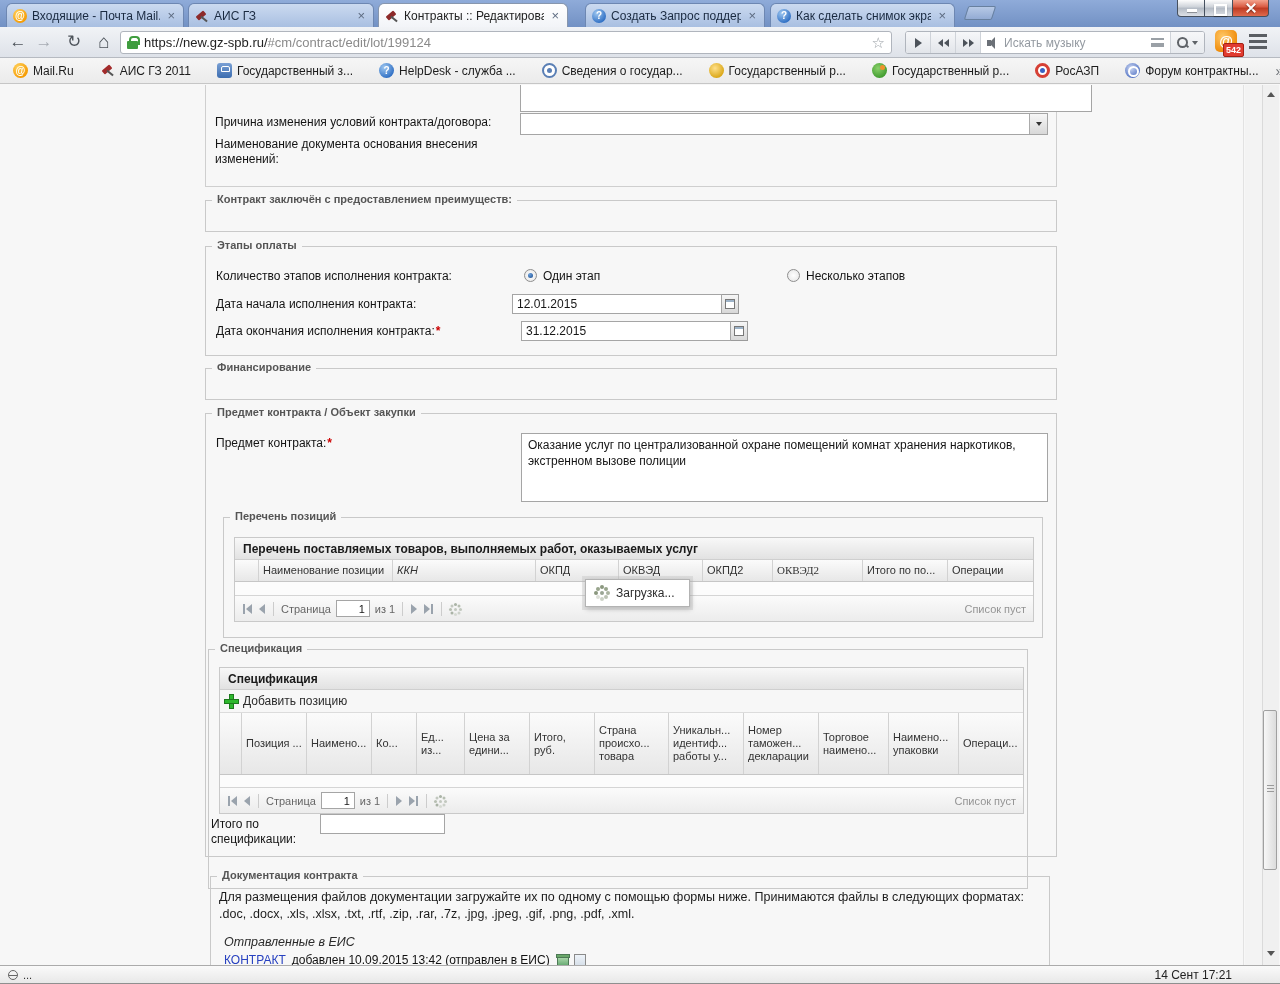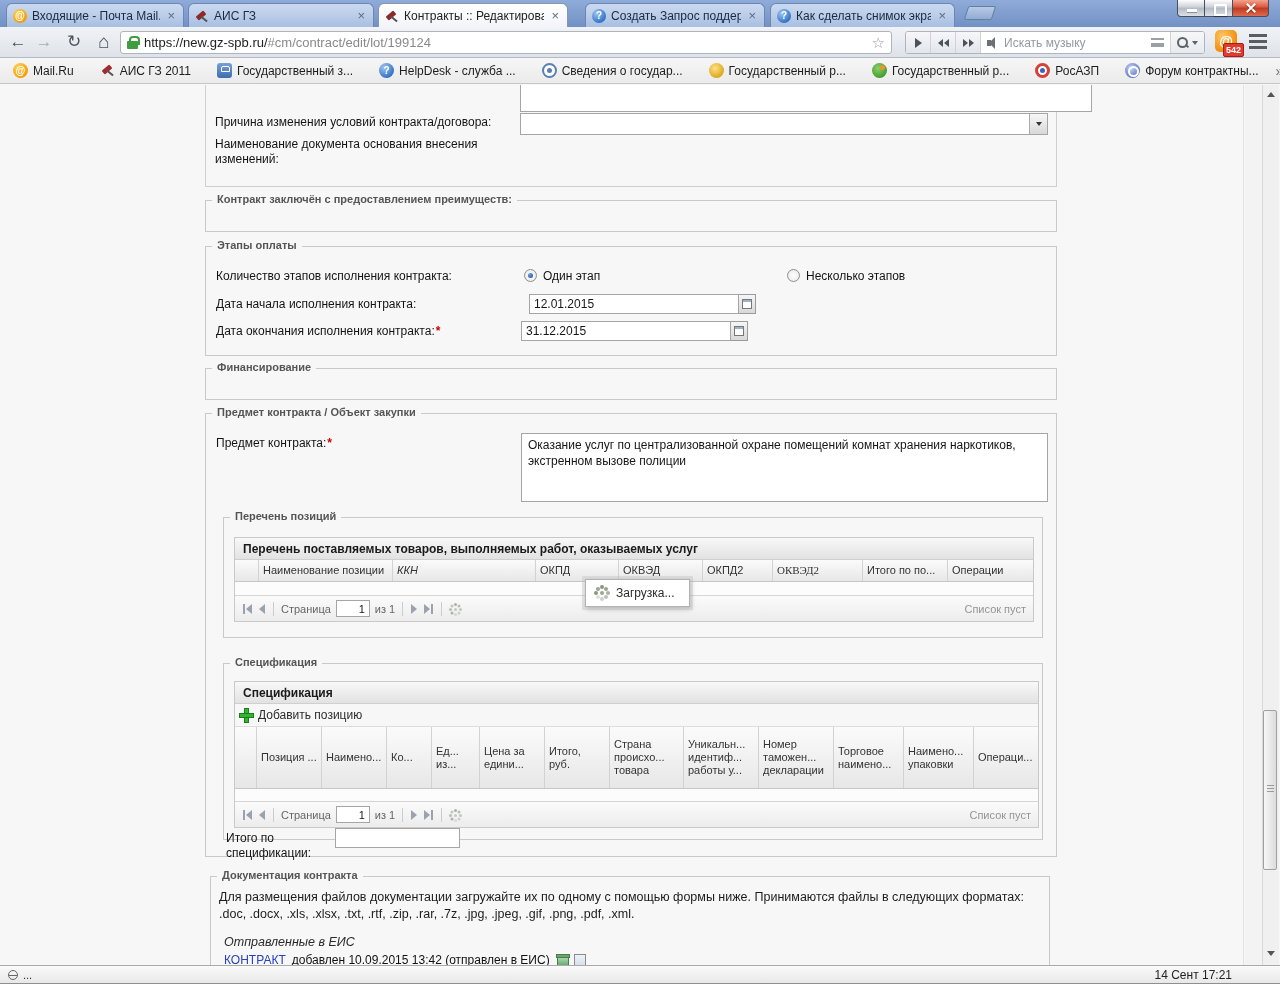--- a/index.html
+++ b/index.html
@@ -348,21 +348,21 @@
     </div>
 
     <div class="fs" style="left:205px;top:161px;width:852px;height:110px;">
       <span class="fs-legend">Этапы оплаты</span>
       <div class="lbl" style="left:10px;top:22px;">Количество этапов исполнения контракта:</div>
       <span class="radio on" style="left:318px;top:22px;"></span>
       <div class="lbl" style="left:337px;top:22px;">Один этап</div>
       <span class="radio" style="left:581px;top:22px;"></span>
       <div class="lbl" style="left:600px;top:22px;">Несколько этапов</div>
       <div class="lbl" style="left:10px;top:50px;">Дата начала исполнения контракта:</div>
-      <div class="datewrap" style="left:323px;top:47px;border-radius:10px;">
+      <div class="datewrap" style="left:306px;top:47px;border-radius:10px;">
         <input class="inp" style="width: 210px;" value="12.01.2015">
         <span class="cal-btn">
             <span class="cal-glyph"></span>
           </span>
       </div>
       <div class="lbl" style="left:10px;top:77px;"><span>Дата окончания исполнения контракта:</span><span class="req">*</span></div>
       <div class="datewrap" style="left:315px;top:74px;">
         <input class="inp" style="width: 210px;" value="31.12.2015">
         <span class="cal-btn">
             <span class="cal-glyph"></span>
@@ -419,21 +419,21 @@
             <span class="mini-spin"></span>
             <span class="emptytxt">Список пуст</span>
           </div>
         </div>
         <div class="loadbox" style="left:361px;top:61px;">
           <span class="spin"></span>
           <span>Загрузка...</span>
         </div>
       </div>
 
-      <div class="fs" style="left:17px;top:235px;width:820px;height:177px;margin-top:14px;">
+      <div class="fs" style="left:2px;top:235px;width:820px;height:240px;">
         <span class="fs-legend">Спецификация</span>
         <div class="gtable" style="left:10px;top:17px;width:805px;">
           <div class="ttitle">Спецификация</div>
           <div class="ttoolbar">
             <span class="plus-icon"></span>
             <span>Добавить позицию</span>
           </div>
           <div class="hrow h62">
               <div class="hcell" style="width: 22px;"></div>
               <div class="hcell" style="width: 65px;">Позиция ...</div>

